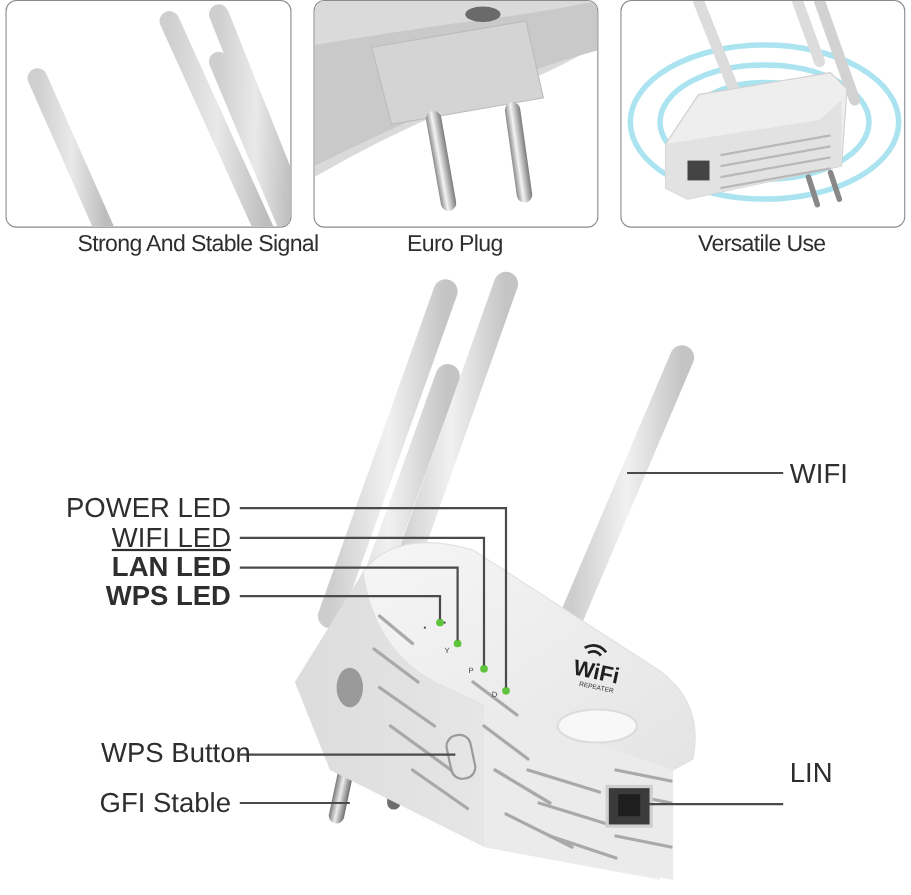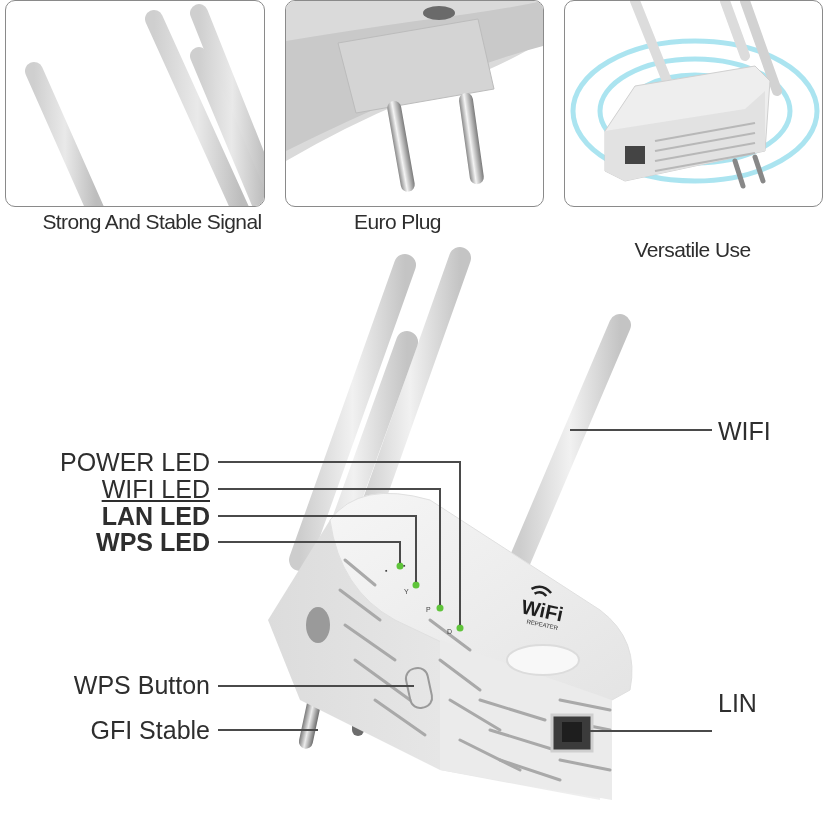--- a/index.html
+++ b/index.html
@@ -21,40 +21,40 @@
           <stop offset="0.5" stop-color="#e9e9e9"></stop>
           <stop offset="1" stop-color="#bdbdbd"></stop>
       </linearGradient>
     </defs>
     <line x1="28" y1="70" x2="90" y2="210" stroke="url(#ant)" stroke-width="18" stroke-linecap="round"></line>
     <line x1="148" y1="18" x2="235" y2="210" stroke="url(#ant)" stroke-width="18" stroke-linecap="round"></line>
     <line x1="193" y1="12" x2="260" y2="180" stroke="url(#ant)" stroke-width="18" stroke-linecap="round"></line>
     <line x1="193" y1="55" x2="258" y2="210" stroke="url(#ant)" stroke-width="18" stroke-linecap="round"></line>
   </svg>
 </div>
-<div class="caption" style="left:16px; width:272px;">Strong And Stable Signal</div>
+<div class="caption" style="left:0; width:272px;padding-left:44px;">Strong And Stable Signal</div>
 
 <div class="panel" style="left:285px; width:257px;">
   <svg width="257" height="205">
     <defs>
       <linearGradient id="pin" x1="0" x2="1">
         <stop offset="0" stop-color="#8a8a8a"></stop>
           <stop offset="0.4" stop-color="#f4f4f4"></stop>
           <stop offset="1" stop-color="#7a7a7a"></stop>
       </linearGradient>
     </defs>
     <path d="M0 0 H257 V40 Q210 70 120 100 Q60 125 0 160 Z" fill="#dadada"></path>
     <path d="M0 40 Q60 30 130 20 Q210 10 257 0 V45 Q200 60 130 90 Q60 120 0 150 Z" fill="#c9c9c9"></path>
     <ellipse cx="153" cy="12" rx="16" ry="7" fill="#6a6a6a"></ellipse>
     <path d="M52 42 L192 18 L208 88 L70 112 Z" fill="#d4d4d4" stroke="#bcbcbc"></path>
     <rect x="100" y="100" width="14" height="92" rx="7" fill="url(#pin)" transform="rotate(-10 107 100)"></rect>
     <rect x="172" y="92" width="14" height="92" rx="7" fill="url(#pin)" transform="rotate(-8 179 92)"></rect>
   </svg>
 </div>
-<div class="caption" style="left:269px; width:257px;">Euro Plug</div>
+<div class="caption" style="left:285px; width:257px;">Euro Plug</div>
 
 <div class="panel" style="left:564px; width:257px;">
   <svg width="257" height="205">
     <g fill="none" stroke="#8fdcec" stroke-width="5" opacity="0.75">
       <ellipse cx="130" cy="110" rx="122" ry="70"></ellipse>
       <ellipse cx="130" cy="110" rx="95" ry="52"></ellipse>
       <ellipse cx="130" cy="110" rx="68" ry="36"></ellipse>
     </g>
     <line x1="70" y1="0" x2="102" y2="80" stroke="#dcdcdc" stroke-width="10" stroke-linecap="round"></line>
     <line x1="160" y1="0" x2="180" y2="55" stroke="#dcdcdc" stroke-width="10" stroke-linecap="round"></line>
@@ -65,21 +65,21 @@
       <line x1="90" y1="140" x2="190" y2="122"></line>
         <line x1="90" y1="150" x2="190" y2="132"></line>
       <line x1="90" y1="160" x2="190" y2="142"></line>
         <line x1="90" y1="170" x2="190" y2="152"></line>
     </g>
     <rect x="60" y="145" width="20" height="18" fill="#444"></rect>
     <line x1="170" y1="160" x2="178" y2="185" stroke="#888" stroke-width="5" stroke-linecap="round"></line>
     <line x1="190" y1="156" x2="198" y2="180" stroke="#888" stroke-width="5" stroke-linecap="round"></line>
   </svg>
 </div>
-<div class="caption" style="left:564px; width:257px;margin-top:28px;">Versatile Use</div>
+<div class="caption" style="left:564px; width:257px;">Versatile Use</div>
 
 <svg width="828" height="814" style="position:absolute; left:0; top:0;">
   <defs>
     <linearGradient id="mainAnt" x1="0" x2="1">
       <stop offset="0" stop-color="#cdcdcd"></stop>
         <stop offset="0.5" stop-color="#f1f1f1"></stop>
         <stop offset="1" stop-color="#c4c4c4"></stop>
     </linearGradient>
     <linearGradient id="body" x1="0" y1="0" x2="1" y2="1">
       <stop offset="0" stop-color="#f6f6f6"></stop>
@@ -171,16 +171,16 @@
     <line x1="218" y1="730" x2="318" y2="730"></line>
     <line x1="570" y1="430" x2="712" y2="430"></line>
     <line x1="590" y1="731" x2="712" y2="731"></line>
   </g>
 </svg>
 
 <div class="label right" style="right:618px; top:450px;">POWER LED</div>
 <div class="label right" style="right:618px; top:477px;text-decoration:underline;">WIFI LED</div>
 <div class="label right" style="right:618px; top:504px;font-weight:bold;">LAN LED</div>
 <div class="label right" style="right:618px; top:530px;font-weight:bold;">WPS LED</div>
-<div class="label right" style="right:618px; top:673px;">WPS Button</div>
+<div class="label right" style="right:600px; top:673px;">WPS Button</div>
 <div class="label right" style="right:618px; top:718px;">GFI Stable</div>
 <div class="label" style="left:718px; top:419px;">WIFI</div>
 <div class="label" style="left:718px; top:691px;">LIN</div>
 
 </body></html>

